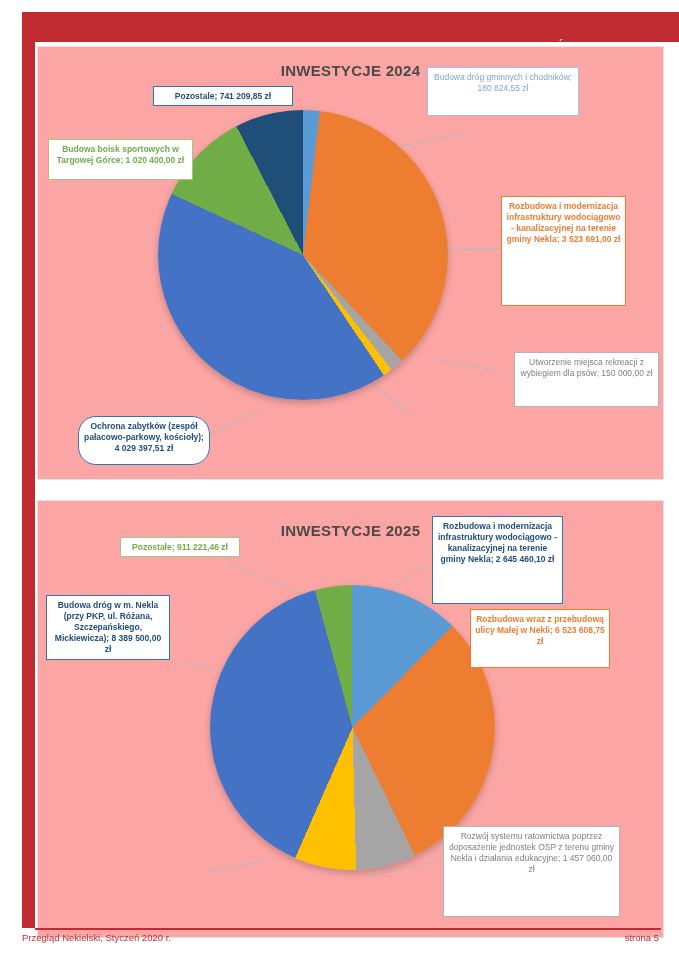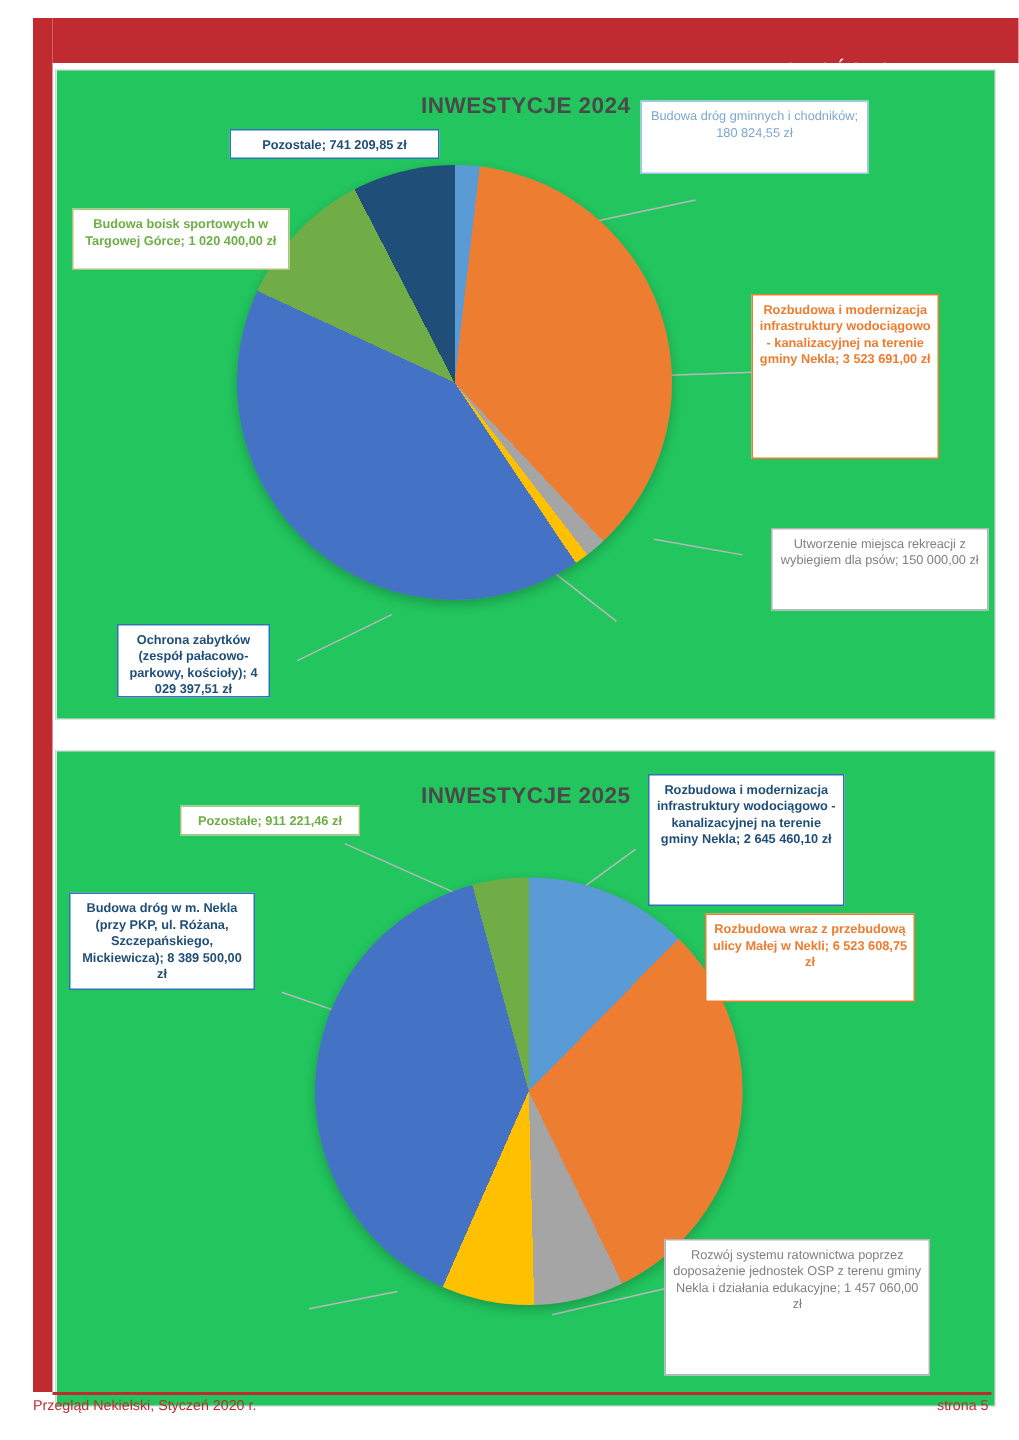--- a/index.html
+++ b/index.html
@@ -34,21 +34,21 @@
   }
   .footer-right{
     position:absolute;right:20px;top:932px;
     color:#c02b31;font-size:9.5px;
   }
 
   
   .chart-panel{
     position:absolute;
     border:1px solid #e3e3e3;
-    background:#22c55e;
+    background:#fca5a5;
   }
   #panel-2024{left:37px;top:46px;width:625px;height:432px;}
   #panel-2025{left:37px;top:500px;width:625px;height:436px;}
 
   .chart-title{
     position:absolute;width:100%;text-align:center;
     font-size:15px;font-weight:bold;color:#4a4a4a;
     letter-spacing:.3px;
   }
   #panel-2024 .chart-title{top:15px;}
@@ -121,21 +121,21 @@
 
   <div class="callout cl-orange" style="left:463px;top:149px;width:125px;height:110px;font-size:8.5px;">
     <span>Rozbudowa i modernizacja infrastruktury wodociągowo - kanalizacyjnej na terenie gminy Nekla; 3 523 691,00 zł</span>
   </div>
 
   <div class="callout cl-grey" style="left:460px;top:305px;width:145px;height:55px;font-size:8.5px;margin-left:16px;">
     <span>Utworzenie miejsca rekreacji z wybiegiem dla psów; 150 000,00 zł</span>
   </div>
 
 
-  <div class="callout cl-blue" style="left:40px;top:369px;width:102px;height:49px;font-size:8.5px;">
+  <div class="callout cl-blue" style="left:40px;top:369px;width:132px;height:49px;font-size:8.5px;border-radius:18px;">
     <span>Ochrona zabytków (zespół pałacowo-parkowy, kościoły); 4 029 397,51 zł</span>
   </div>
 
   <div class="callout cl-green" style="left:10px;top:92px;width:145px;height:41px;font-size:8.5px;">
     <span>Budowa boisk sportowych w Targowej Górce; 1 020 400,00 zł</span>
   </div>
 </div>
 
 <div class="chart-panel" id="panel-2025">
   <div class="chart-title">INWESTYCJE 2025</div>

